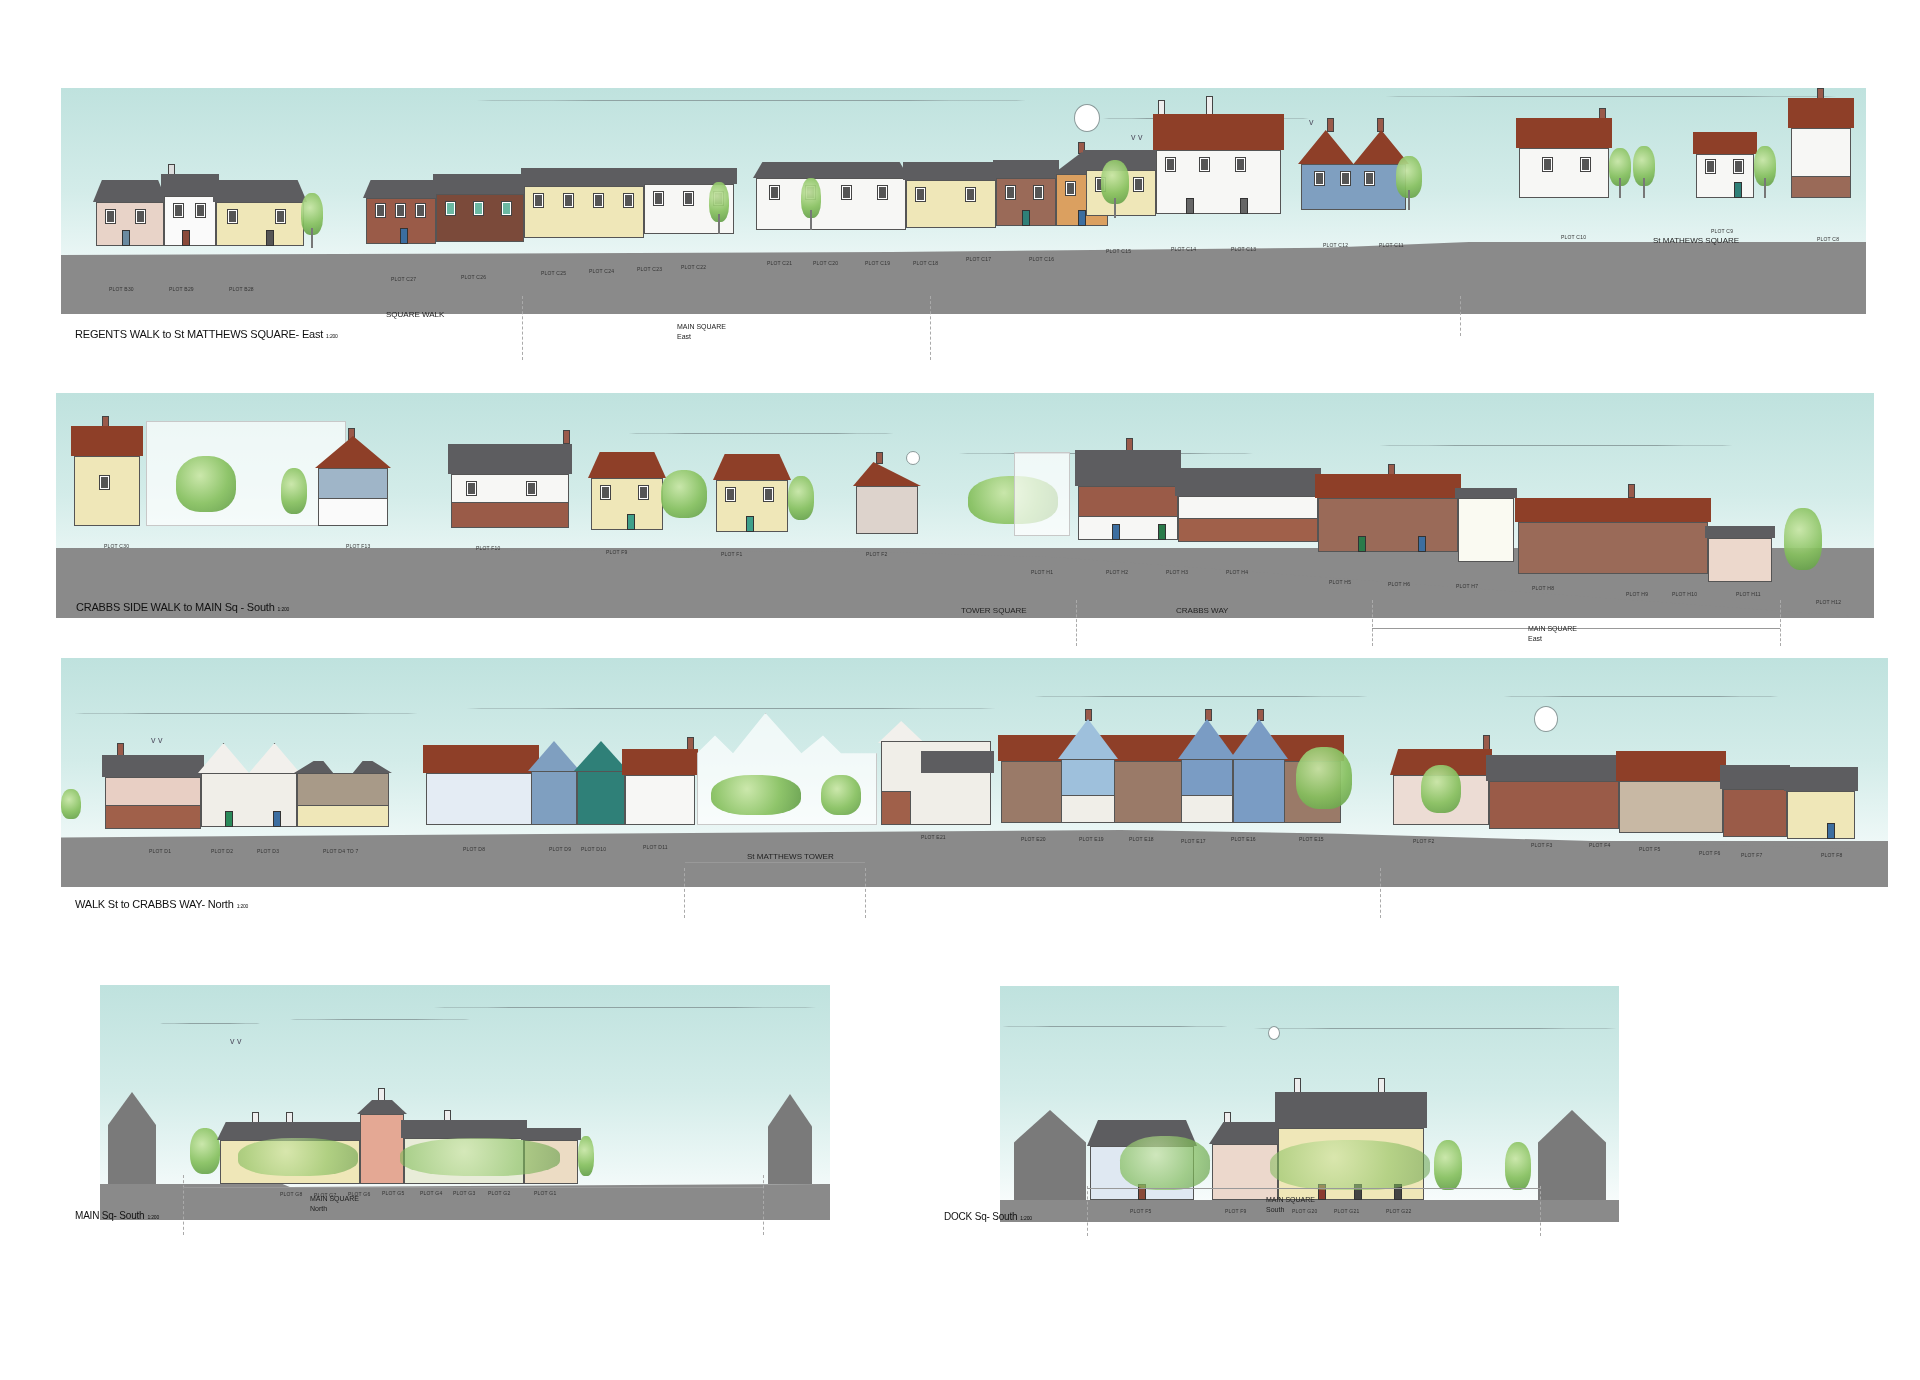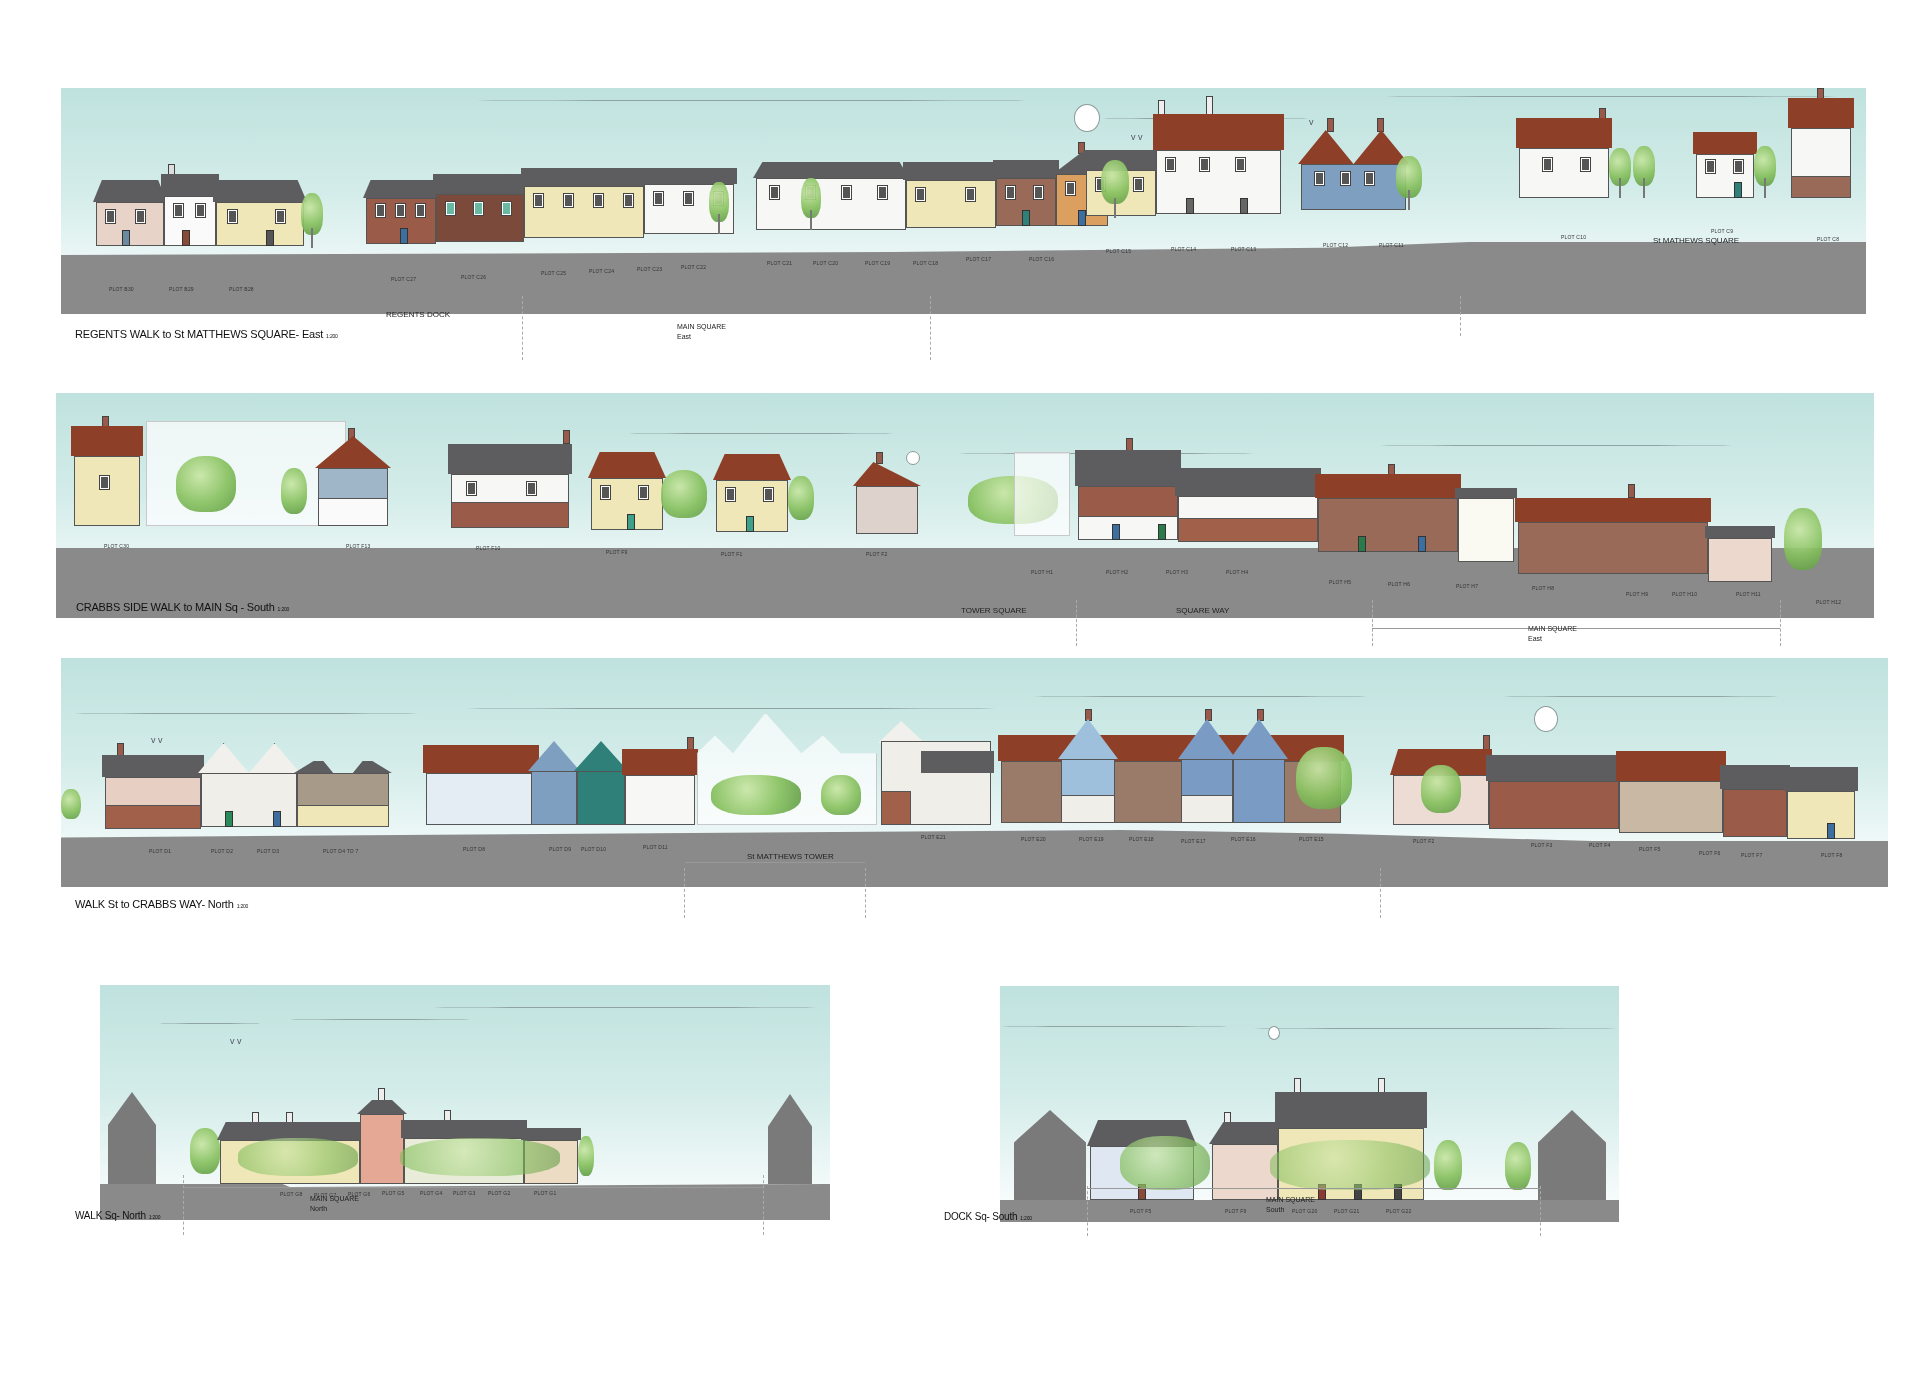--- a/index.html
+++ b/index.html
@@ -228,21 +228,21 @@
   <span class="plot" style="left:1045px; top:160px;">PLOT C15</span>
   <span class="plot" style="left:1110px; top:158px;">PLOT C14</span>
   <span class="plot" style="left:1170px; top:158px;">PLOT C13</span>
   <span class="plot" style="left:1262px; top:154px;">PLOT C12</span>
   <span class="plot" style="left:1318px; top:154px;">PLOT C11</span>
   <span class="plot" style="left:1500px; top:146px;">PLOT C10</span>
   <span class="plot" style="left:1650px; top:140px;">PLOT C9</span>
   <span class="plot" style="left:1756px; top:148px;">PLOT C8</span>
   <span class="street" style="left:1592px; top:148px;">St MATHEWS SQUARE</span>
 </div>
-<span class="street" style="left:386px; top:310px;">REGENTS DOCK</span>
+<span class="street" style="left:386px; top:310px;">SQUARE WALK</span>
 <div class="title" style="left:75px; top:328px;"><span>REGENTS WALK to St MATTHEWS SQUARE- East</span><span class="scale">1:200</span></div>
 <div class="dimtick" style="left:522px; top:296px; height:64px;"></div>
 <div class="dimtick" style="left:930px; top:296px; height:64px;"></div>
 <div class="dimtick" style="left:1460px; top:296px; height:40px;"></div>
 <div class="dimlabel" style="left:677px; top:322px;">
     <div>MAIN SQUARE</div>
     <div>East</div>
   </div>
 
 <div class="panel" style="left:56px; top:393px; width:1818px; height:225px;">
@@ -359,21 +359,21 @@
   <span class="plot" style="left:1273px; top:186px;">PLOT H5</span>
   <span class="plot" style="left:1332px; top:188px;">PLOT H6</span>
   <span class="plot" style="left:1400px; top:190px;">PLOT H7</span>
   <span class="plot" style="left:1476px; top:192px;">PLOT H8</span>
   <span class="plot" style="left:1570px; top:198px;">PLOT H9</span>
   <span class="plot" style="left:1616px; top:198px;">PLOT H10</span>
   <span class="plot" style="left:1680px; top:198px;">PLOT H11</span>
   <span class="plot" style="left:1760px; top:206px;">PLOT H12</span>
 
   <span class="street" style="left:905px; top:213px;">TOWER SQUARE</span>
-  <span class="street" style="left:1120px; top:213px;">SQUARE WAY</span>
+  <span class="street" style="left:1120px; top:213px;">CRABBS WAY</span>
   <div class="title" style="left:20px; top:208px;"><span>CRABBS SIDE WALK to MAIN Sq - South</span><span class="scale">1:200</span></div>
 </div>
 <div class="dimtick" style="left:1076px; top:600px; height:46px;"></div>
 <div class="dimtick" style="left:1372px; top:600px; height:46px;"></div>
 <div class="dimtick" style="left:1780px; top:600px; height:46px;"></div>
 <div class="dim" style="left:1372px; top:628px; width:408px;"></div>
 <div class="dimlabel" style="left:1528px; top:624px;">
     <div>MAIN SQUARE</div>
     <div>East</div>
   </div>
@@ -572,21 +572,21 @@
   <span class="plot" style="left:388px; top:205px;">PLOT G2</span>
   <span class="plot" style="left:434px; top:205px;">PLOT G1</span>
 </div>
 <div class="dimtick" style="left:183px; top:1175px; height:60px;"></div>
 <div class="dimtick" style="left:763px; top:1175px; height:60px;"></div>
 <div class="dim" style="left:183px; top:1187px; width:580px;"></div>
 <div class="dimlabel" style="left:310px; top:1194px;">
     <div>MAIN SQUARE</div>
     <div>North</div>
   </div>
-<div class="title" style="left:75px; top:1210px; font-size:10px;"><span>WALK Sq- North</span><span class="scale">1:200</span></div>
+<div class="title" style="left:75px; top:1210px; font-size:10px;"><span>MAIN Sq- South</span><span class="scale">1:200</span></div>
 
 <div class="panel" style="left:1000px; top:986px; width:619px; height:236px;">
   <div class="cloud" style="left:0; top:40px; width:230px;"></div>
   <div class="cloud" style="left:250px; top:42px; width:370px;"></div>
   <div class="sun" style="left:268px; top:40px; width:12px; height:14px;"></div>
   <div class="ground" style="height:22px;"></div>
   <div class="silhouette" style="left:14px; bottom:22px; width:72px; height:90px; clip-path:polygon(50% 0,100% 36%,100% 100%,0 100%,0 36%);"></div>
   <div class="silhouette" style="left:538px; bottom:22px; width:68px; height:90px; clip-path:polygon(50% 0,100% 36%,100% 100%,0 100%,0 36%);"></div>
 
   <div class="bld" style="left:90px; bottom:22px; width:104px; height:80px;">

